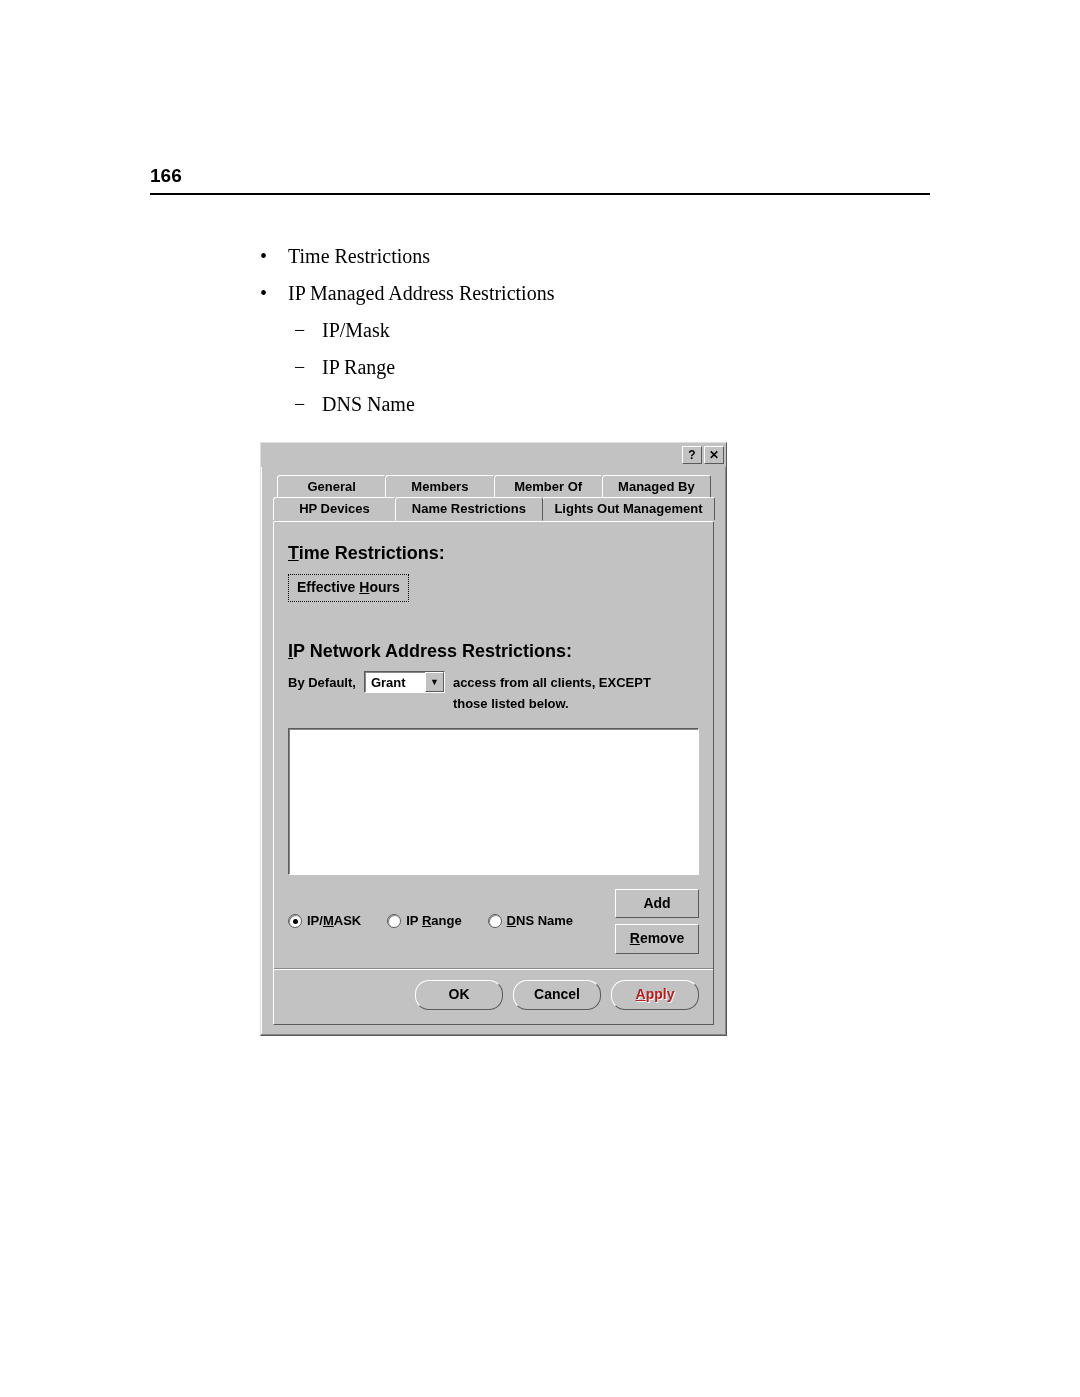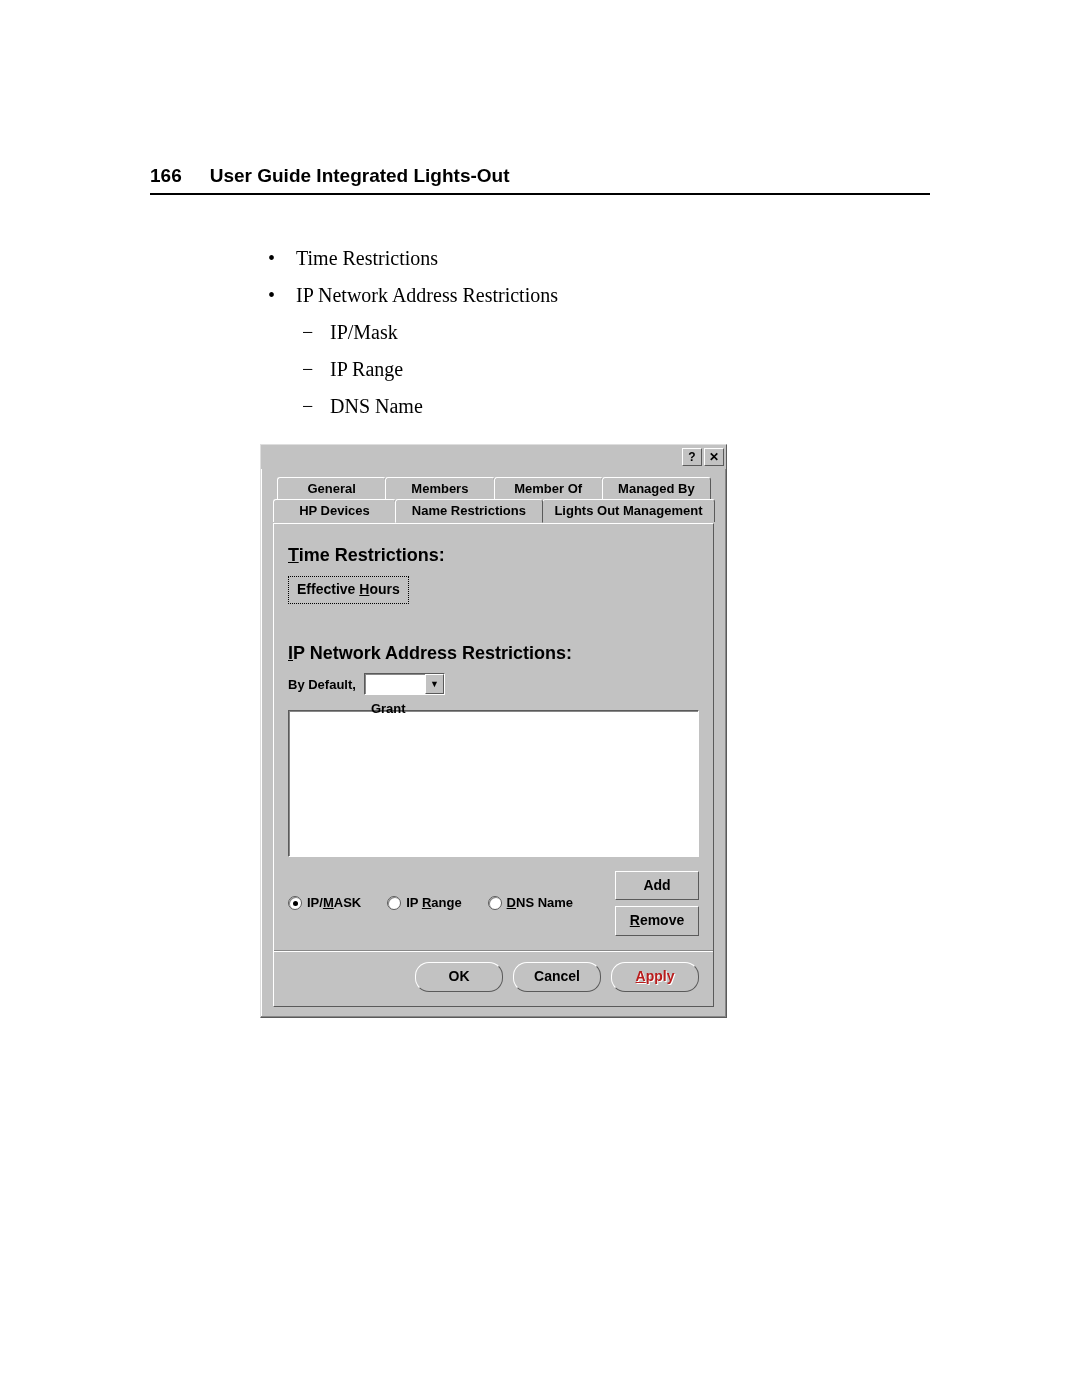--- a/index.html
+++ b/index.html
@@ -25,21 +25,21 @@
     border-bottom: 2.5px solid #000;
     padding-bottom: 6px;
   }
   .header-line .num { margin-right: 28px; }
   .content {
     padding-left: 110px;
     padding-top: 40px;
     font-size: 20px;
     line-height: 1.55;
   }
-  ul.bullets { list-style: none; padding: 0; margin: 8px; }
+  ul.bullets { list-style: none; padding: 0; margin: 0; }
   ul.bullets > li::before { content: "•"; display:inline-block; width: 28px; }
   ul.bullets > li { margin: 6px 0; }
   ul.dashes { list-style: none; padding: 0 0 0 34px; margin: 4px 0 0 0; }
   ul.dashes > li::before { content: "−"; display:inline-block; width: 28px; }
   ul.dashes > li { margin: 6px 0; }
 
   
   .dialog {
     position: relative;
     margin-top: 22px;
@@ -125,21 +125,21 @@
   .combo {
     display: inline-flex; align-items: stretch;
     height: 20px;
     background: #fff;
     border-top: 1px solid #5a5a5a;
     border-left: 1px solid #5a5a5a;
     border-right: 1px solid #fff;
     border-bottom: 1px solid #fff;
     box-shadow: inset 1px 1px 0 #888;
   }
-  .combo .val { padding: 1px 6px; min-width: 48px; font-size: 13px; margin-top: 24px; }
+  .combo .val { padding: 1px 6px; min-width: 48px; font-size: 13px; }
   .combo .arrow {
     width: 17px; background: #c2c2c2;
     border-left: 1px solid #fff;
     border-top: 1px solid #fff;
     border-right: 1px solid #5a5a5a;
     border-bottom: 1px solid #5a5a5a;
     display:flex; align-items:center; justify-content:center;
     font-size: 9px;
   }
   .listbox {
@@ -177,27 +177,26 @@
   .bottom-btns .btn { min-width: 70px; padding: 3px 8px; border-radius: 14px; }
   .u { text-decoration: underline; }
 </style>
 </head>
 <body>
 
 <div class="page">
 
   <div class="header-line">
     <span class="num">166</span>
-    <span>User Guide Integrated Lights-Out</span>
   </div>
 
   <div class="content">
     <ul class="bullets">
       <li><span>Time Restrictions</span></li>
-      <li><span>IP Network Address Restrictions</span>
+      <li><span>IP Managed Address Restrictions</span>
         <ul class="dashes">
           <li><span>IP/Mask</span></li>
           <li><span>IP Range</span></li>
           <li><span>DNS Name</span></li>
         </ul>
       </li>
     </ul>
 
     <div class="dialog">
       <div class="titlebar">
@@ -245,20 +244,24 @@
 
           <div style="height:36px"></div>
 
           <div class="section-label"><span class="u">I</span>P Network Address Restrictions:</div>
 
           <div style="display:flex; align-items:flex-start; gap:8px; flex-wrap:nowrap;">
             <span style="padding-top:2px">By Default,</span>
             <div class="combo">
               <div class="val">Grant</div>
               <div class="arrow">▼</div>
+            </div>
+            <div style="padding-top:2px">
+              <div>access from all clients, EXCEPT</div>
+              <div>those listed below.</div>
             </div>
           </div>
 
           <div class="listbox"></div>
 
           <div class="radio-row">
             <div class="radios">
               <label class="radio">
                 <span class="circ">
                     <span class="dot"></span>

